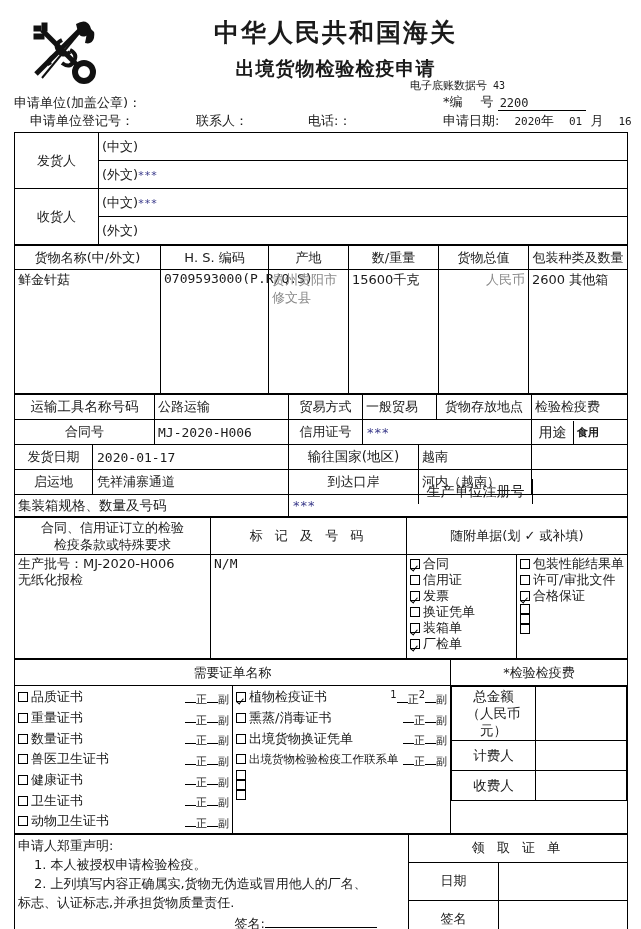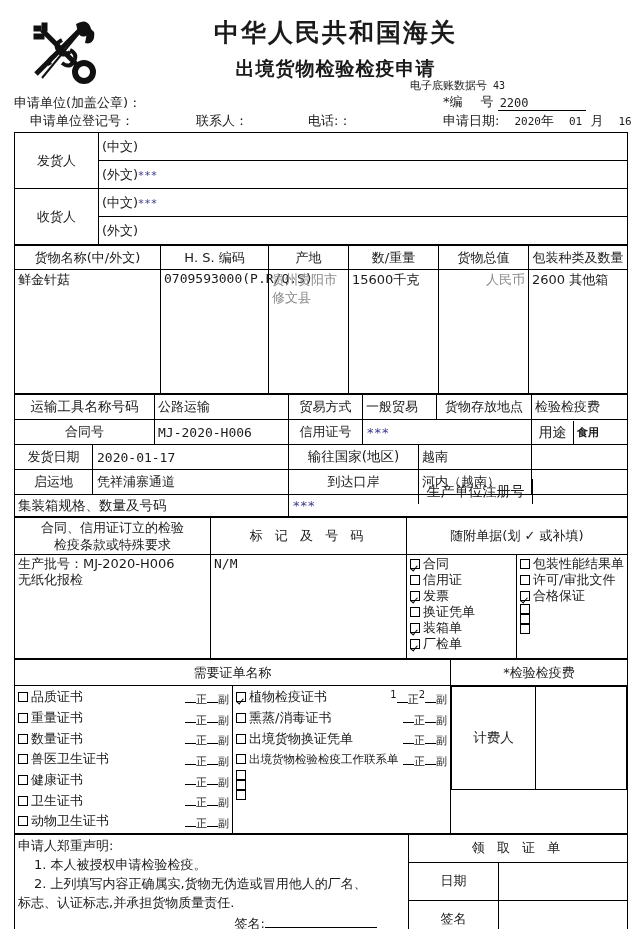--- a/index.html
+++ b/index.html
@@ -458,22 +458,33 @@
             </div>
         </td>
         <td class="cell-pad0" colspan="2" style="padding:0;vertical-align:top">
           <table style="border-collapse:collapse;width:100%;height:104px;table-layout:fixed">
             <colgroup>
                 <col style="width:84px">
                 <col>
               </colgroup>
             <tbody>
               <tr>
+                <td class="c" style="border-right:1px solid #000;border-bottom:1px solid #000;font-size:13.5px;line-height:17px;height:44px">
+                  <div>总金额</div>
+                  <div>（人民币元）</div>
+                </td>
+                <td style="border-bottom:1px solid #000" class="valcn"></td>
+              </tr>
+              <tr>
                 <td class="c" style="border-right:1px solid #000;border-bottom:1px solid #000;font-size:13.5px;height:30px">计费人</td>
                 <td style="border-bottom:1px solid #000" class="valcn"></td>
+              </tr>
+              <tr>
+                <td class="c" style="border-right:1px solid #000;font-size:13.5px;height:30px">收费人</td>
+                <td class="valcn"></td>
               </tr>
             </tbody>
           </table>
         </td>
       </tr>
     </tbody>
   </table>
 
   <table class="grid">
     <colgroup>

